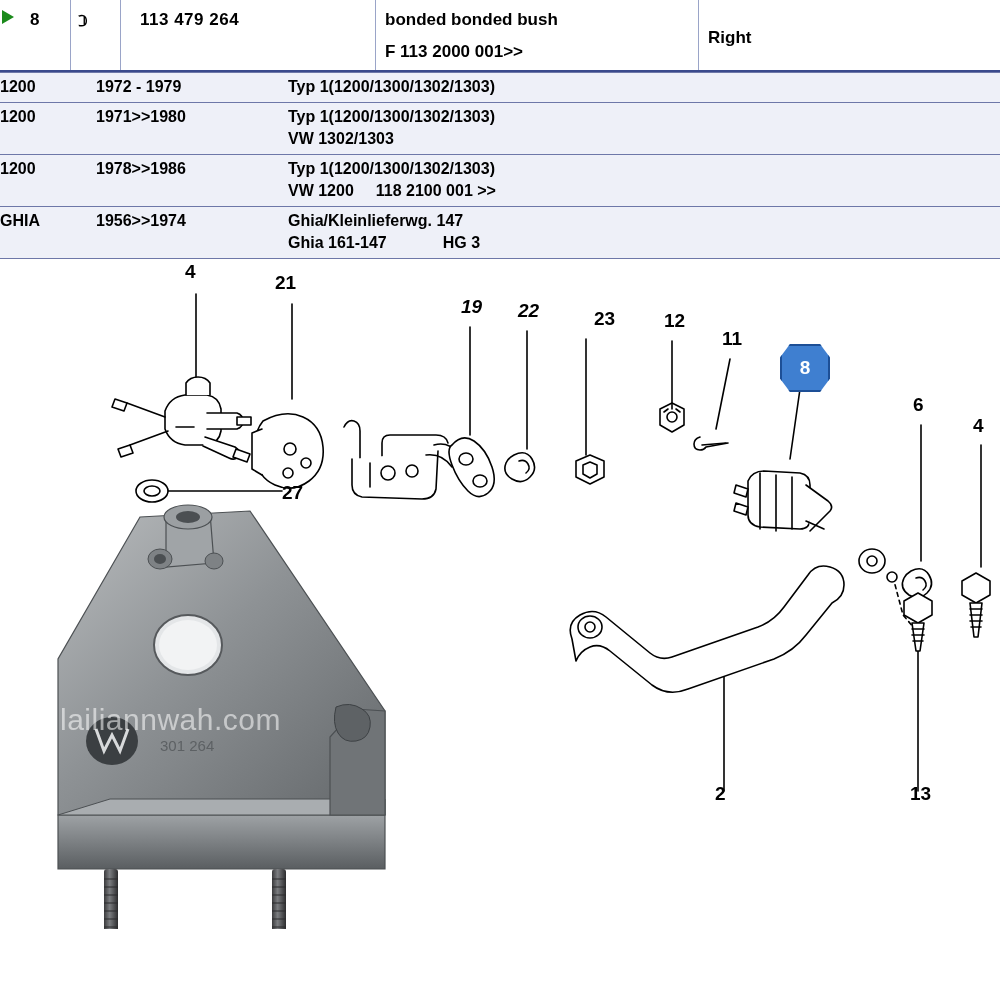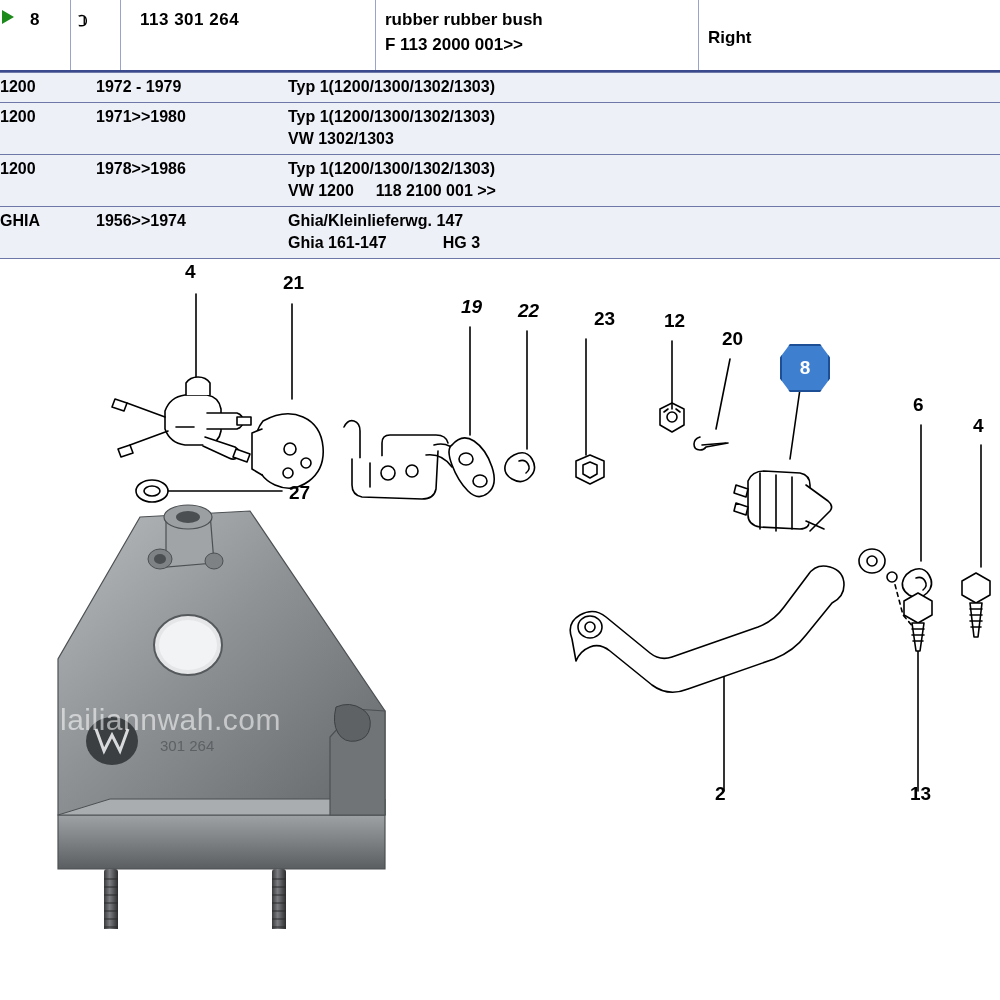--- a/index.html
+++ b/index.html
@@ -27,21 +27,21 @@
     top: 10px;
     font-weight: bold;
     font-size: 17px;
     color: #000;
   }
   .c-arrow { left: 2px; top: 14px; }
   .c-pos   { left: 30px; }
   .c-qty   { left: 78px; font-size: 15px; font-weight: normal; }
   .c-num   { left: 140px; letter-spacing: 0.5px; }
   .c-desc  { left: 385px; }
-  .c-desc .l2 { margin-top: 5px; }
+  .c-desc .l2 { margin-top: 12px; }
   .c-side  { left: 708px; margin-top: 18px; }
 
   .arrow-glyph {
     width: 0; height: 0;
     border-top: 7px solid transparent;
     border-bottom: 7px solid transparent;
     border-left: 12px solid #1b8a1b;
     display: block;
   }
   .qty-glyph {
@@ -130,23 +130,23 @@
   <div class="vsep" style="left:70px;"></div>
   <div class="vsep" style="left:120px;"></div>
   <div class="vsep" style="left:375px;"></div>
   <div class="vsep" style="left:698px;"></div>
 
   <div class="cell c-arrow">
     <span class="arrow-glyph"></span>
   </div>
   <div class="cell c-pos">8</div>
   <div class="cell c-qty"><span class="qty-glyph">ℂ</span></div>
-  <div class="cell c-num">113 301 264</div>
+  <div class="cell c-num">113 479 264</div>
   <div class="cell c-desc">
-    <div>rubber rubber bush</div>
+    <div>bonded bonded bush</div>
     <div class="l2">F 113 2000 001&gt;&gt;</div>
   </div>
   <div class="cell c-side">Right</div>
 </div>
 
 <table class="model-table">
   <tbody>
     <tr>
       <td class="col-model">1200</td>
       <td class="col-years">1972 - 1979</td>
@@ -319,26 +319,26 @@
       <g stroke="#2a2a2c" stroke-width="1">
         <path d="M104 620 l14 0 M104 628 l14 0 M104 636 l14 0 M104 644 l14 0 M104 652 l14 0 M104 660 l14 0 M104 668 l14 0 M104 676 l14 0"></path>
         <path d="M272 620 l14 0 M272 628 l14 0 M272 636 l14 0 M272 644 l14 0 M272 652 l14 0 M272 660 l14 0 M272 668 l14 0 M272 676 l14 0"></path>
       </g>
     </g>
   </svg>
 
   <div class="hl-badge" style="left:780px; top:85px;">8</div>
 
   <div class="callout" style="left:185px; top:2px;">4</div>
-  <div class="callout" style="left:283px; top:13px;">21</div>
+  <div class="callout" style="left:275px; top:13px;">21</div>
   <div class="callout" style="left:461px; top:37px;font-style:italic;">19</div>
   <div class="callout" style="left:518px; top:41px;font-style:italic;">22</div>
   <div class="callout" style="left:578px; top:49px;margin-left:16px;">23</div>
   <div class="callout" style="left:664px; top:51px;">12</div>
-  <div class="callout" style="left:722px; top:69px;">20</div>
+  <div class="callout" style="left:722px; top:69px;">11</div>
   <div class="callout" style="left:913px; top:135px;">6</div>
   <div class="callout" style="left:973px; top:156px;">4</div>
-  <div class="callout" style="left:289px; top:223px;">27</div>
+  <div class="callout" style="left:282px; top:223px;">27</div>
   <div class="callout" style="left:715px; top:524px;">2</div>
   <div class="callout" style="left:910px; top:524px;">13</div>
 
   <div class="watermark" style="left:60px; top:444px;">lailiannwah.com</div>
 </div>
 
 </body></html>

